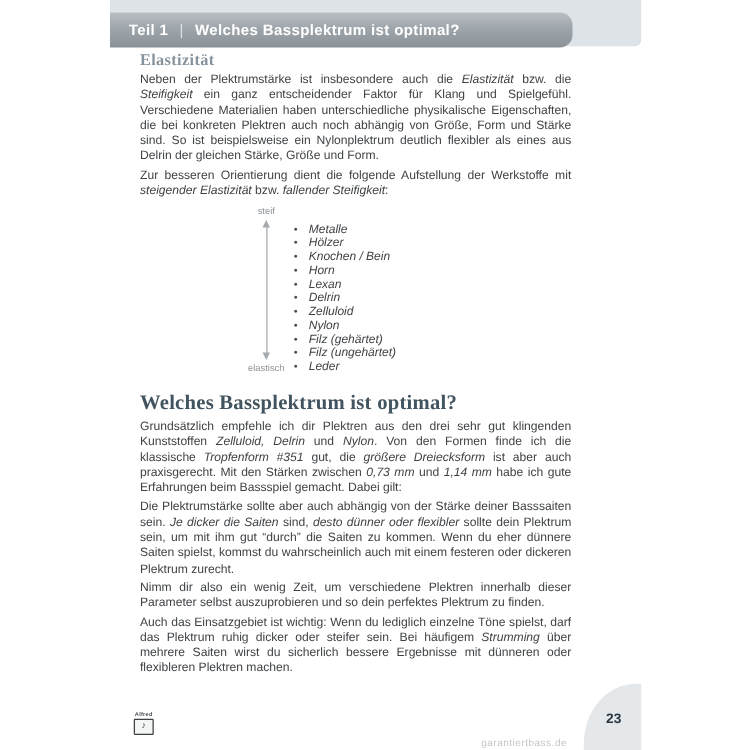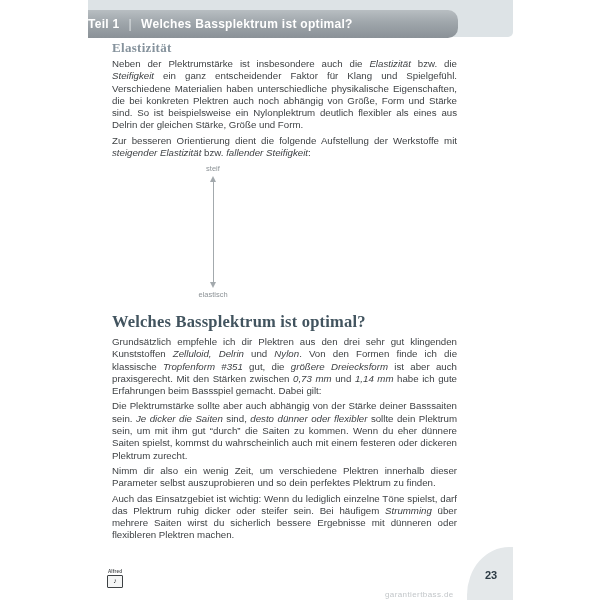--- a/index.html
+++ b/index.html
@@ -13,21 +13,21 @@
     position:absolute;left:88px;top:0;width:425px;height:37px;
     background:#dde3e6;border-radius:0 0 5px 0;
   }
   .banner{
     position:absolute;left:88px;top:10px;width:370px;height:28px;
     background:linear-gradient(180deg,#b8bec2 0%,#9fa6ab 45%,#8a9197 100%);
     border-radius:0 10px 10px 0;
     display:flex;align-items:center;
     color:#ffffff;font-weight:bold;font-size:12px;letter-spacing:.3px;
   }
-  .banner .part{white-space:nowrap;}
+  .banner .part{margin-left:15px;white-space:nowrap;}
   .banner .divider{margin:0 9px;font-weight:normal;color:#e9edee;opacity:.85;}
   .banner .title{white-space:nowrap;}
   
   .sec1{position:absolute;left:112px;top:40px;width:345px;}
   .sec2{position:absolute;left:112px;top:312px;width:345px;}
   h2.sub{
     font-family:"Liberation Serif",serif;font-weight:bold;
     color:#86939d;font-size:13px;line-height:15px;margin:0;letter-spacing:.3px;
   }
   h2.sub.wh{margin-top:5px;}
@@ -102,20 +102,33 @@
   <div class="diagram">
     <div class="arrow-wrap">
       <span class="scale-label">steif</span>
       <div class="varrow">
         <div class="tri-up"></div>
         <div class="line"></div>
         <div class="tri-down"></div>
       </div>
       <span class="scale-label">elastisch</span>
     </div>
+    <ul class="materials">
+        <li>Metalle</li>
+        <li>Hölzer</li>
+        <li>Knochen / Bein</li>
+        <li>Horn</li>
+        <li>Lexan</li>
+        <li>Delrin</li>
+        <li>Zelluloid</li>
+        <li>Nylon</li>
+        <li>Filz (gehärtet)</li>
+        <li>Filz (ungehärtet)</li>
+        <li>Leder</li>
+      </ul>
   </div>
 
   <div class="sec2">
     <h1 class="main">Welches Bassplektrum ist optimal?</h1>
     <p class="body"><span>Grundsätzlich empfehle ich dir Plektren aus den drei sehr gut klingenden Kunststoffen </span><em>Zelluloid, Delrin</em><span> und </span><em>Nylon</em><span>. Von den Formen finde ich die klassische </span><em>Tropfenform #351</em><span> gut, die </span><em>größere Dreiecksform</em><span> ist aber auch praxisgerecht. Mit den Stärken zwischen </span><em>0,73 mm</em><span> und </span><em>1,14 mm</em><span> habe ich gute Erfahrungen beim Bassspiel gemacht. Dabei gilt:</span></p>
     <p class="body"><span>Die Plektrumstärke sollte aber auch abhängig von der Stärke deiner Basssaiten sein. </span><em>Je dicker die Saiten</em><span> sind, </span><em>desto dünner oder flexibler</em><span> sollte dein Plektrum sein, um mit ihm gut “durch” die Saiten zu kommen. Wenn du eher dünnere Saiten spielst, kommst du wahrscheinlich auch mit einem festeren oder dickeren Plektrum zurecht.</span></p>
     <p class="body"><span>Nimm dir also ein wenig Zeit, um verschiedene Plektren innerhalb dieser Parameter selbst auszuprobieren und so dein perfektes Plektrum zu finden.</span></p>
     <p class="body"><span>Auch das Einsatzgebiet ist wichtig: Wenn du lediglich einzelne Töne spielst, darf das Plektrum ruhig dicker oder steifer sein. Bei häufigem </span><em>Strumming</em><span> über mehrere Saiten wirst du sicherlich bessere Ergebnisse mit dünneren oder flexibleren Plektren machen.</span></p>
   </div>
 

